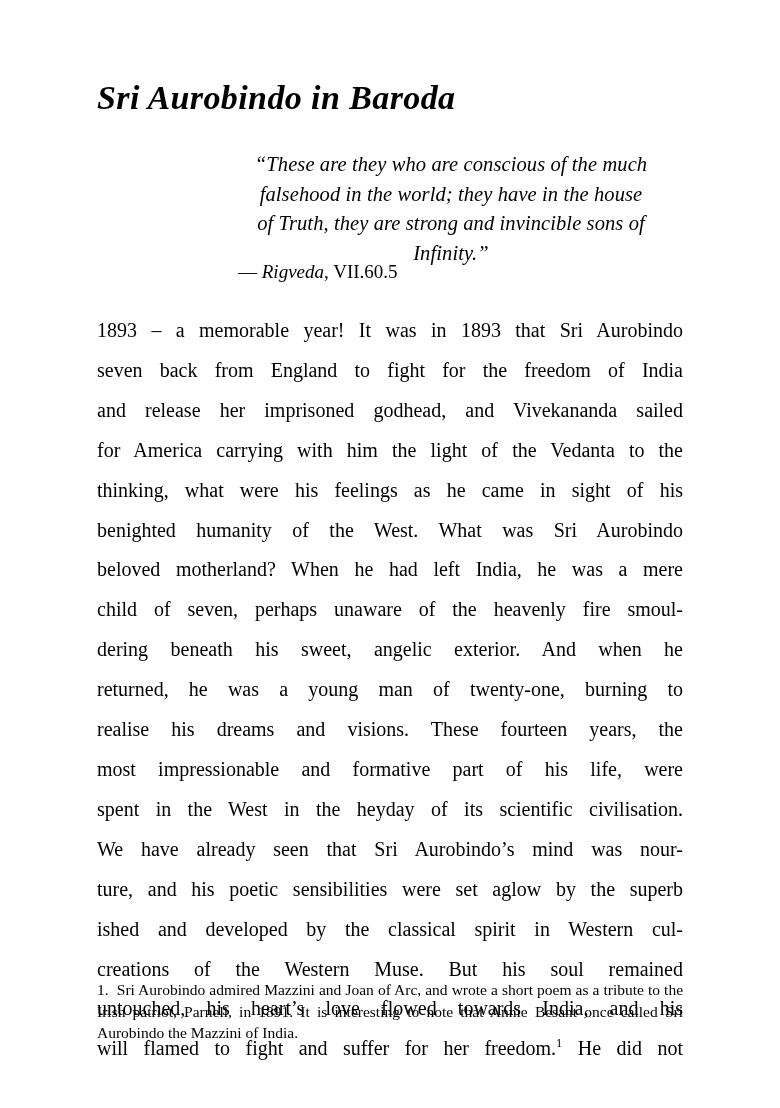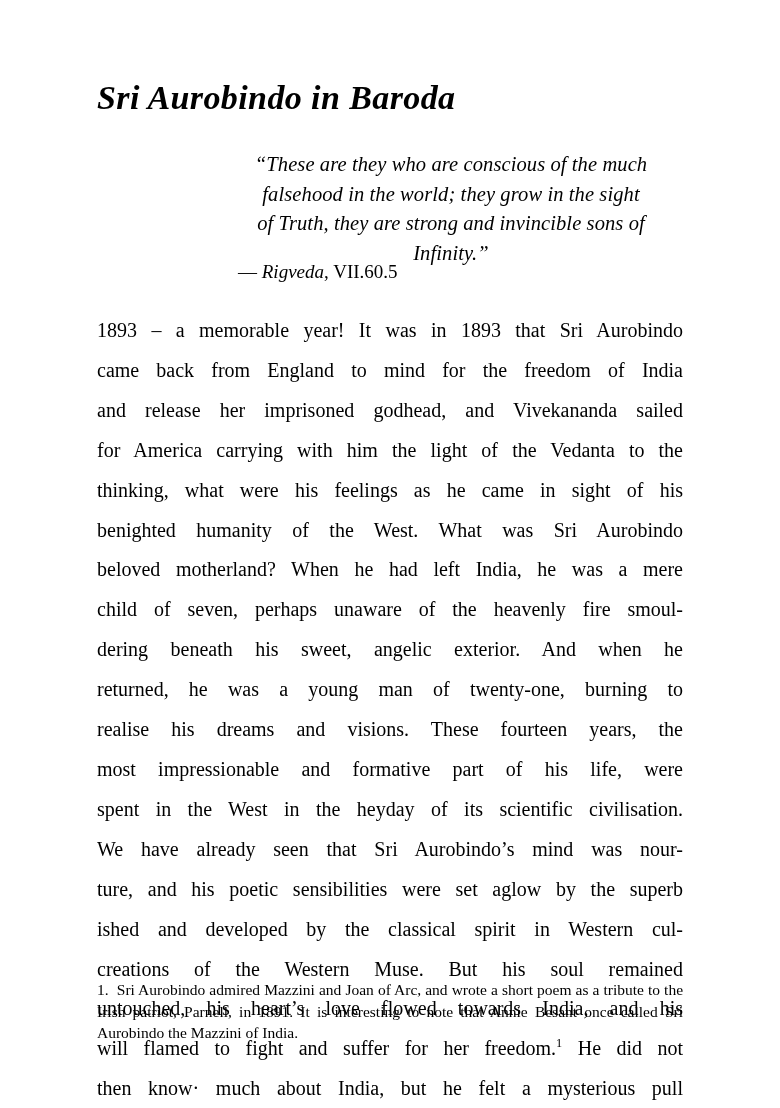--- a/index.html
+++ b/index.html
@@ -115,33 +115,33 @@
 </style>
 </head>
 <body>
 
 <div class="page" style="background: rgb(255, 255, 255); color: rgb(0, 0, 0);">
 
   <h1 class="chapter-title">Sri Aurobindo in Baroda</h1>
 
   <div class="epigraph">
     <div class="epigraph-line">“These are they who are conscious of the much</div>
-    <div class="epigraph-line">falsehood in the world; they grow in the sight</div>
+    <div class="epigraph-line">falsehood in the world; they have in the house</div>
     <div class="epigraph-line">of Truth, they are strong and invincible sons of</div>
     <div class="epigraph-line">Infinity.”</div>
   </div>
 
   <div class="epigraph-source">
     <span class="emdash">—</span>
     <span class="work">Rigveda</span><span class="ref">, VII.60.5</span>
   </div>
 
   <div class="body-text">
     <div class="body-line"><span class="lt">1893 – a memorable year! It was in 1893 that Sri Aurobindo</span></div>
-    <div class="body-line"><span class="lt">came back from England to mind for the freedom of India</span></div>
+    <div class="body-line"><span class="lt">seven back from England to fight for the freedom of India</span></div>
     <div class="body-line"><span class="lt">and release her imprisoned godhead, and Vivekananda sailed</span></div>
     <div class="body-line"><span class="lt">for America carrying with him the light of the Vedanta to the</span></div>
     <div class="body-line"><span class="lt">thinking, what were his feelings as he came in sight of his</span></div>
     <div class="body-line"><span class="lt">benighted humanity of the West. What was Sri Aurobindo</span></div>
     <div class="body-line"><span class="lt">beloved motherland? When he had left India, he was a mere</span></div>
     <div class="body-line"><span class="lt">child of seven, perhaps unaware of the heavenly fire smoul-</span></div>
     <div class="body-line"><span class="lt">dering beneath his sweet, angelic exterior. And when he</span></div>
     <div class="body-line"><span class="lt">returned, he was a young man of twenty-one, burning to</span></div>
     <div class="body-line"><span class="lt">realise his dreams and visions. These fourteen years, the</span></div>
     <div class="body-line"><span class="lt">most impressionable and formative part of his life, were</span></div>
@@ -149,21 +149,20 @@
     <div class="body-line"><span class="lt">We have already seen that Sri Aurobindo’s mind was nour-</span></div>
     <div class="body-line"><span class="lt">ture, and his poetic sensibilities were set aglow by the superb</span></div>
     <div class="body-line"><span class="lt">ished and developed by the classical spirit in Western cul-</span></div>
     <div class="body-line"><span class="lt">creations of the Western Muse. But his soul remained</span></div>
     <div class="body-line"><span class="lt">untouched, his heart’s love flowed towards India, and his</span></div>
 
     <div class="body-line">
       <span class="lt"><span>will flamed to fight and suffer for her freedom.</span><sup class="fn-ref">1</sup><span> He did not</span></span>
     </div>
 
-    <div class="body-line"><span class="lt">then know· much about India, but he felt a mysterious pull</span></div>
 
   </div>
 
   <div class="footnote">
     <span class="fn-body"><span class="fn-num">1.</span>&nbsp; <span>Sri Aurobindo admired Mazzini and Joan of Arc, and wrote a short poem as a tribute to the Irish patriot, Parnell, in 1891. It is interesting to note that Annie Besant once called Sri Aurobindo the Mazzini of India.</span></span>
   </div>
 
 </div>
 
 </body></html>

